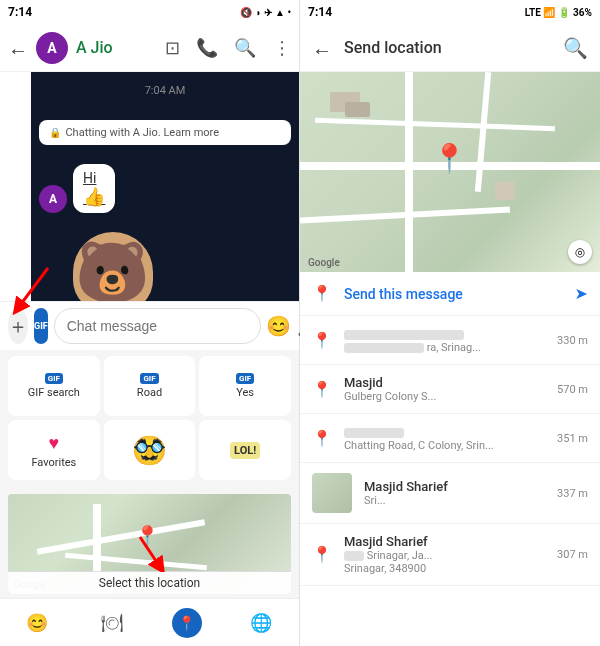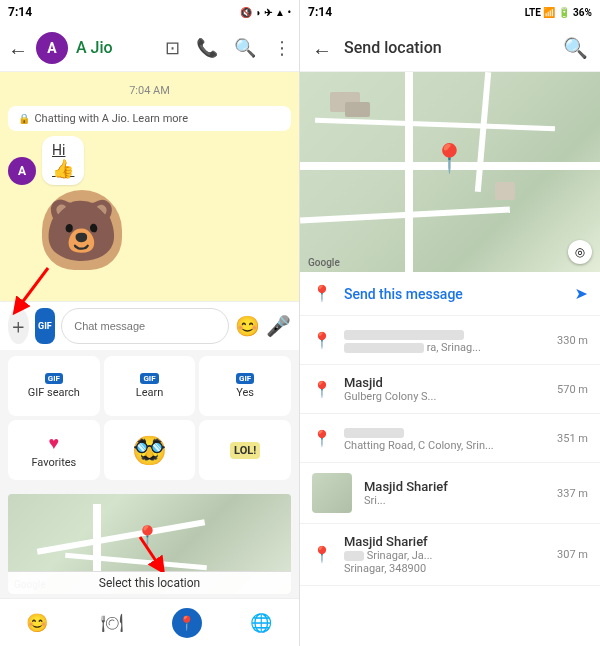--- a/index.html
+++ b/index.html
@@ -11,38 +11,38 @@
     .status-bar-left { height: 24px; background: #fff; display: flex; align-items: center; padding: 0 8px; font-size: 11px; font-weight: bold; justify-content: space-between; }
     .status-time { font-weight: bold; font-size: 12px; }
     .status-icons { display: flex; align-items: center; gap: 3px; font-size: 10px; }
 
     .app-bar { height: 48px; background: #fff; display: flex; align-items: center; padding: 0 8px; gap: 8px; border-bottom: 1px solid #f0f0f0; }
     .back-btn { font-size: 20px; cursor: pointer; color: #333; }
     .contact-avatar { width: 32px; height: 32px; border-radius: 50%; background: #7B1FA2; display: flex; align-items: center; justify-content: center; color: #fff; font-size: 14px; font-weight: bold; }
     .contact-name { flex: 1; font-size: 16px; font-weight: 500; color: #15803d; }
     .app-bar-icons { display: flex; gap: 16px; color: #555; font-size: 18px; }
 
-    .chat-area { flex: 1; overflow-y: auto; background: #fef9c3; padding: 8px; display: flex; flex-direction: column; gap: 5px; }
+    .chat-area { flex: 1; overflow-y: auto; background: #0f172a; padding: 8px; display: flex; flex-direction: column; gap: 19px; margin-left: 31px; }
     .timestamp-center { text-align: center; font-size: 11px; color: #888; padding: 4px; }
     .chat-notice { background: #fff; border-radius: 8px; padding: 6px 10px; font-size: 11px; color: #555; text-align: center; display: flex; align-items: center; gap: 4px; }
     .chat-notice .lock-icon { font-size: 10px; }
 
     .message-row { display: flex; align-items: flex-end; gap: 6px; }
     .msg-avatar { width: 28px; height: 28px; border-radius: 50%; background: #7B1FA2; display: flex; align-items: center; justify-content: center; color: #fff; font-size: 12px; font-weight: bold; flex-shrink: 0; }
     .msg-bubble { background: #fff; border-radius: 12px; padding: 6px 10px; font-size: 14px; color: #333; max-width: 200px; box-shadow: 0 1px 2px rgba(0,0,0,0.1); text-decoration: underline; }
     .thumb-emoji { font-size: 18px; }
 
     .bear-sticker { display: flex; justify-content: flex-start; padding-left: 34px; }
     .bear-img { width: 80px; height: 80px; background: #d4a574; border-radius: 50% 50% 40% 40%; position: relative; display: flex; align-items: center; justify-content: center; overflow: hidden; }
     .bear-face { font-size: 60px; }
 
     .input-row { display: flex; align-items: center; padding: 6px 8px; background: #fff; gap: 6px; border-top: 1px solid #eee; }
     .input-add-btn { width: 36px; height: 36px; border-radius: 50%; background: #f0f0f0; display: flex; align-items: center; justify-content: center; font-size: 20px; color: #555; cursor: pointer; position: relative; }
     .input-gif-btn { width: 36px; height: 36px; border-radius: 8px; background: #1565C0; display: flex; align-items: center; justify-content: center; color: #fff; font-size: 10px; font-weight: bold; cursor: pointer; position: relative; }
-    .chat-input { flex: 1; height: 36px; border-radius: 20px; border: 1px solid #ddd; padding: 0 12px; font-size: 11px; color: #888; background: #fff; outline: none; }
+    .chat-input { flex: 1; height: 36px; border-radius: 20px; border: 1px solid #ddd; padding: 0 12px; font-size: 14px; color: #888; background: #fff; outline: none; }
     .input-emoji { font-size: 20px; color: #888; cursor: pointer; }
     .input-mic { font-size: 20px; color: #888; cursor: pointer; }
 
     
     .gif-panel { display: flex; flex-direction: column; background: #f5f5f5; }
     .gif-panel-inner { padding: 6px 8px; }
     .gif-row { display: grid; grid-template-columns: 1fr 1fr 1fr; gap: 4px; margin-bottom: 4px; }
     .gif-cell { background: #fff; border-radius: 8px; height: 60px; display: flex; flex-direction: column; align-items: center; justify-content: center; font-size: 11px; color: #333; cursor: pointer; }
     .gif-badge { background: #1565C0; color: #fff; font-size: 8px; font-weight: bold; border-radius: 3px; padding: 1px 3px; margin-bottom: 2px; }
     .gif-cell-label { font-size: 11px; color: #333; }
@@ -175,21 +175,21 @@
 
   <div class="gif-panel">
     <div class="gif-panel-inner">
       <div class="gif-row">
         <div class="gif-cell">
           <span class="gif-badge">GIF</span>
           <span class="gif-cell-label">GIF search</span>
         </div>
         <div class="gif-cell">
           <span class="gif-badge">GIF</span>
-          <span class="gif-cell-label">Learn</span>
+          <span class="gif-cell-label">Road</span>
         </div>
         <div class="gif-cell">
           <span class="gif-badge">GIF</span>
           <span class="gif-cell-label">Yes</span>
         </div>
       </div>
       <div class="gif-row">
         <div class="gif-cell gif-favorites">
           <span class="heart-icon">♥</span>
           <span>Favorites</span>

